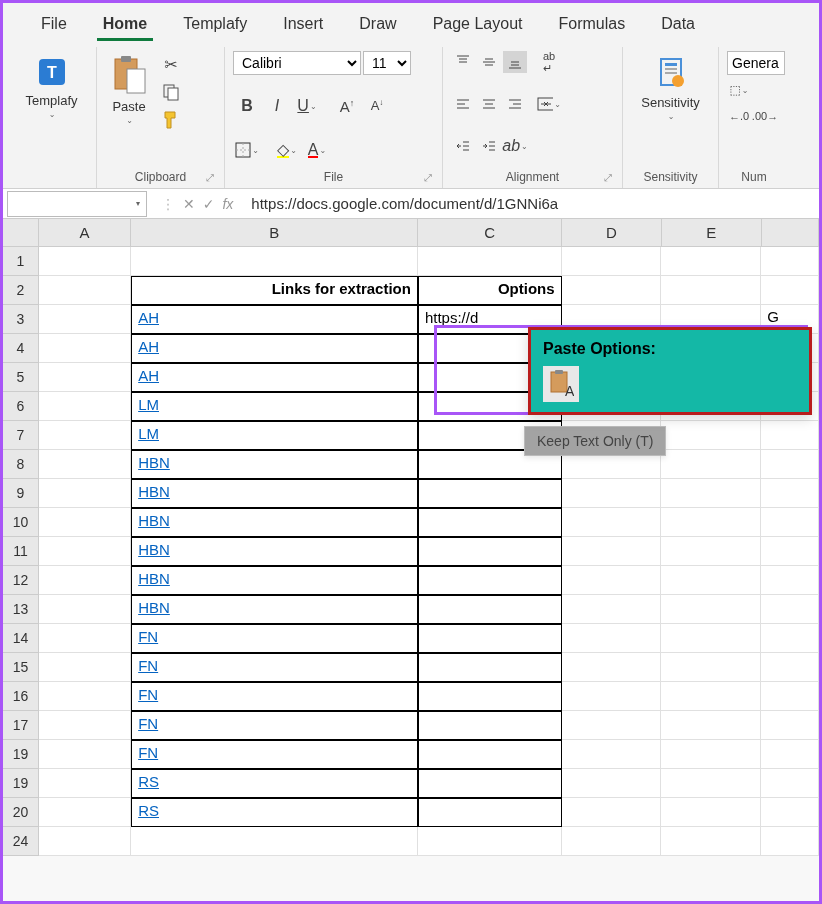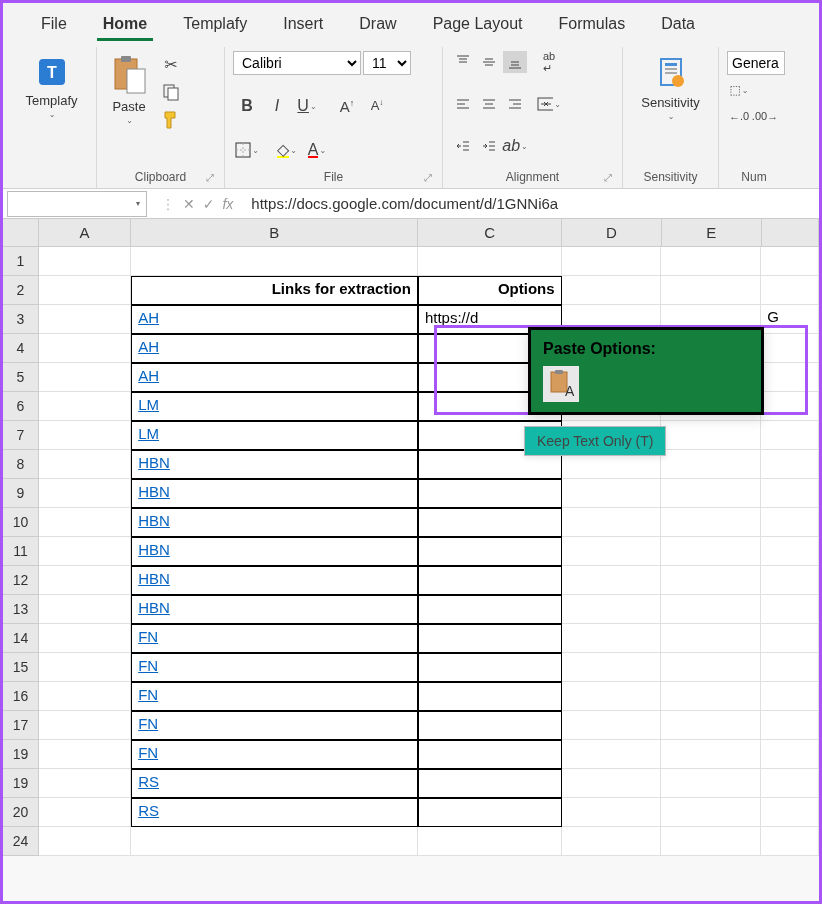--- a/index.html
+++ b/index.html
@@ -37,24 +37,24 @@
 .cell { border-right: 1px solid #e0e0e0; border-bottom: 1px solid #e0e0e0; padding: 3px 6px; font-size: 15px; overflow: hidden; white-space: nowrap; }
 .cW-A { width: 96px; }
 .cW-B { width: 300px; }
 .cW-C { width: 150px; }
 .cW-D { width: 104px; }
 .cW-E { width: 104px; }
 .cW-F { width: 60px; }
 .tbl-border { border: 1px solid #000 !important; }
 .tbl-header { font-weight: 700; text-align: right; }
 .hyperlink { color: #0563c1; text-decoration: underline; cursor: pointer; }
-.paste-popup { position: absolute; left: 528px; top: 327px; width: 236px; background: #15803d; border: 3px solid #000000; padding: 10px 12px; box-shadow: 0 4px 12px rgba(0,0,0,0.15); z-index: 10; }
+.paste-popup { position: absolute; left: 528px; top: 327px; width: 284px; background: #14b8a6; border: 3px solid #b91c1c; padding: 10px 12px; box-shadow: 0 4px 12px rgba(0,0,0,0.15); z-index: 10; }
 .paste-popup .title { font-weight: 700; font-size: 16px; margin-bottom: 8px; }
 .paste-optbtn { width: 36px; height: 36px; background: #e8e8e8; display: flex; align-items: center; justify-content: center; cursor: pointer; }
-.tooltip { position: absolute; left: 524px; top: 426px; background: #14b8a6; border: 1px solid #bbb; padding: 6px 12px; font-size: 14px; color: #444; z-index: 9; box-shadow: 0 2px 6px rgba(0,0,0,0.1); }
+.tooltip { position: absolute; left: 524px; top: 426px; background: #a3a3a3; border: 1px solid #bbb; padding: 6px 12px; font-size: 14px; color: #444; z-index: 9; box-shadow: 0 2px 6px rgba(0,0,0,0.1); }
 .marquee { position: absolute; border: 2px dashed #0f7b3e; pointer-events: none; z-index: 5; }
 </style>
 </head>
 <body>
 
 <div class="tabs">
   <div class="tab">File</div>
   <div class="tab active">Home</div>
   <div class="tab">Templafy</div>
   <div class="tab">Insert</div>

